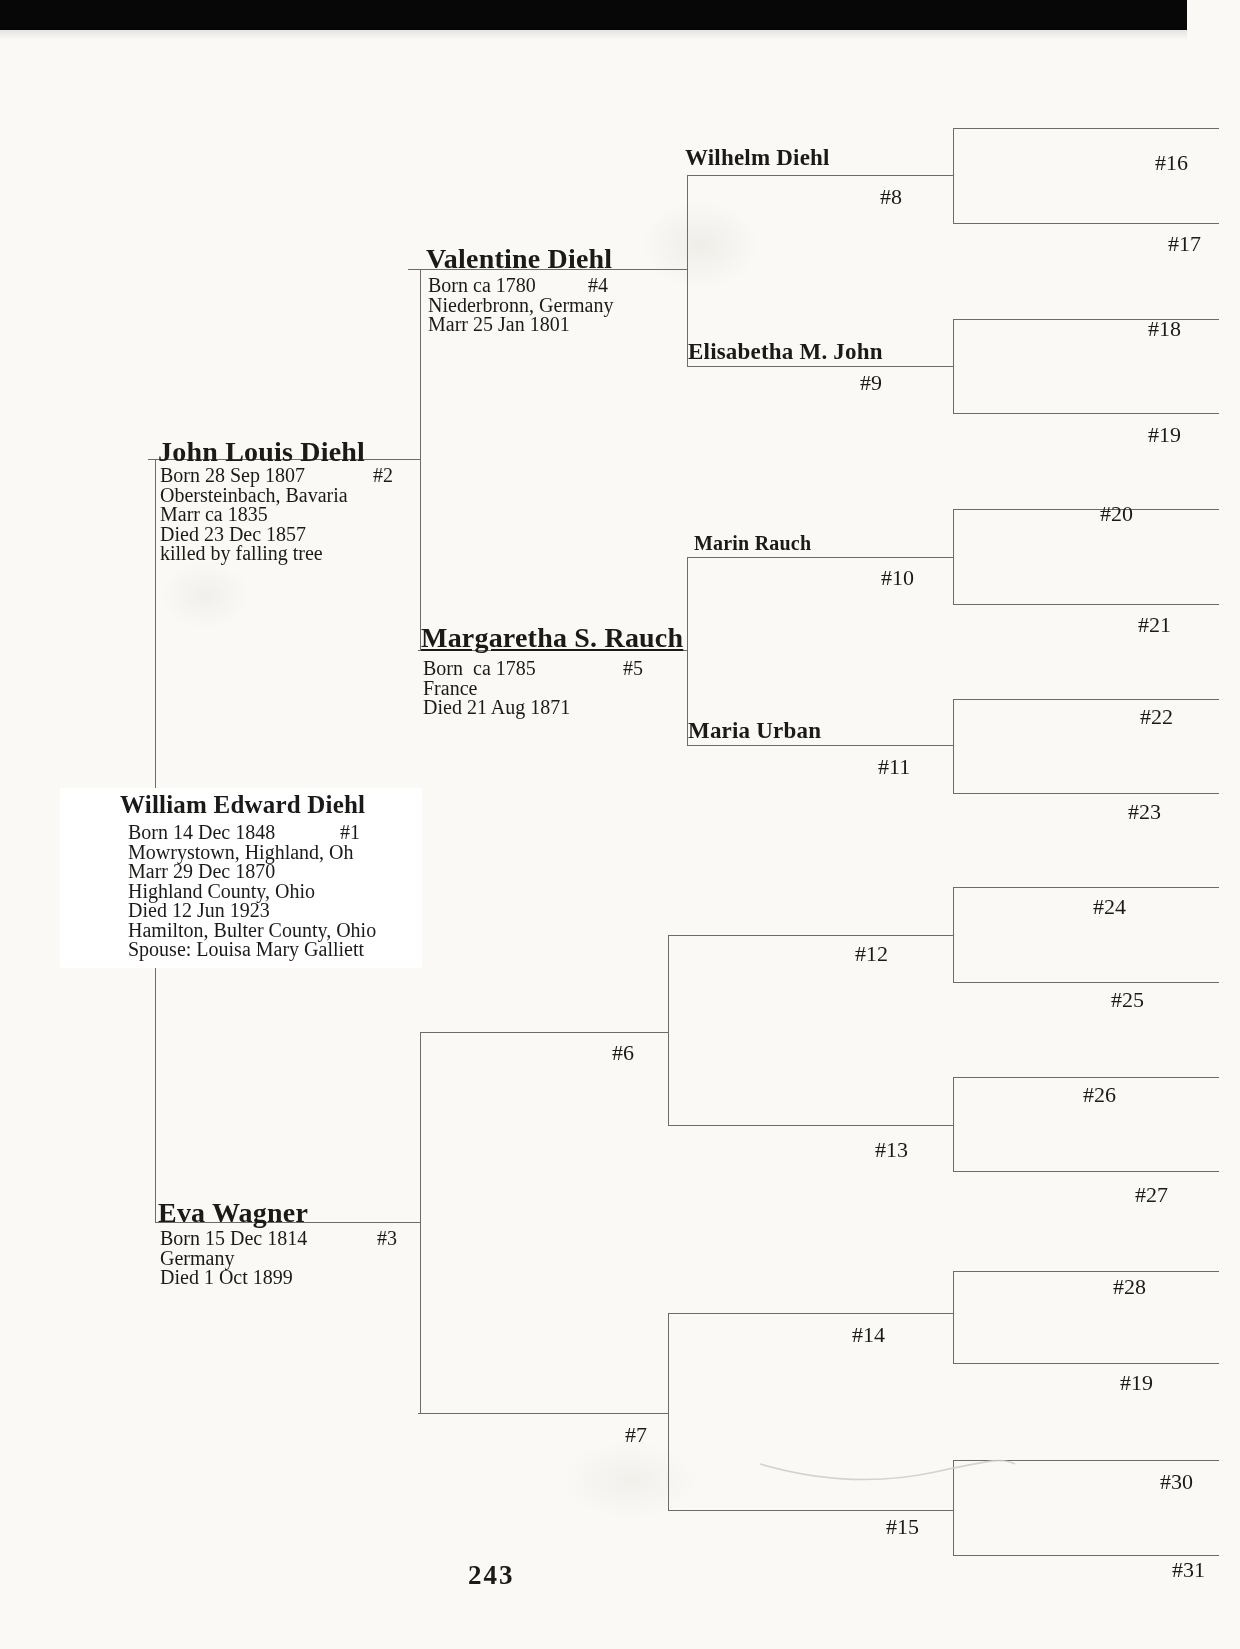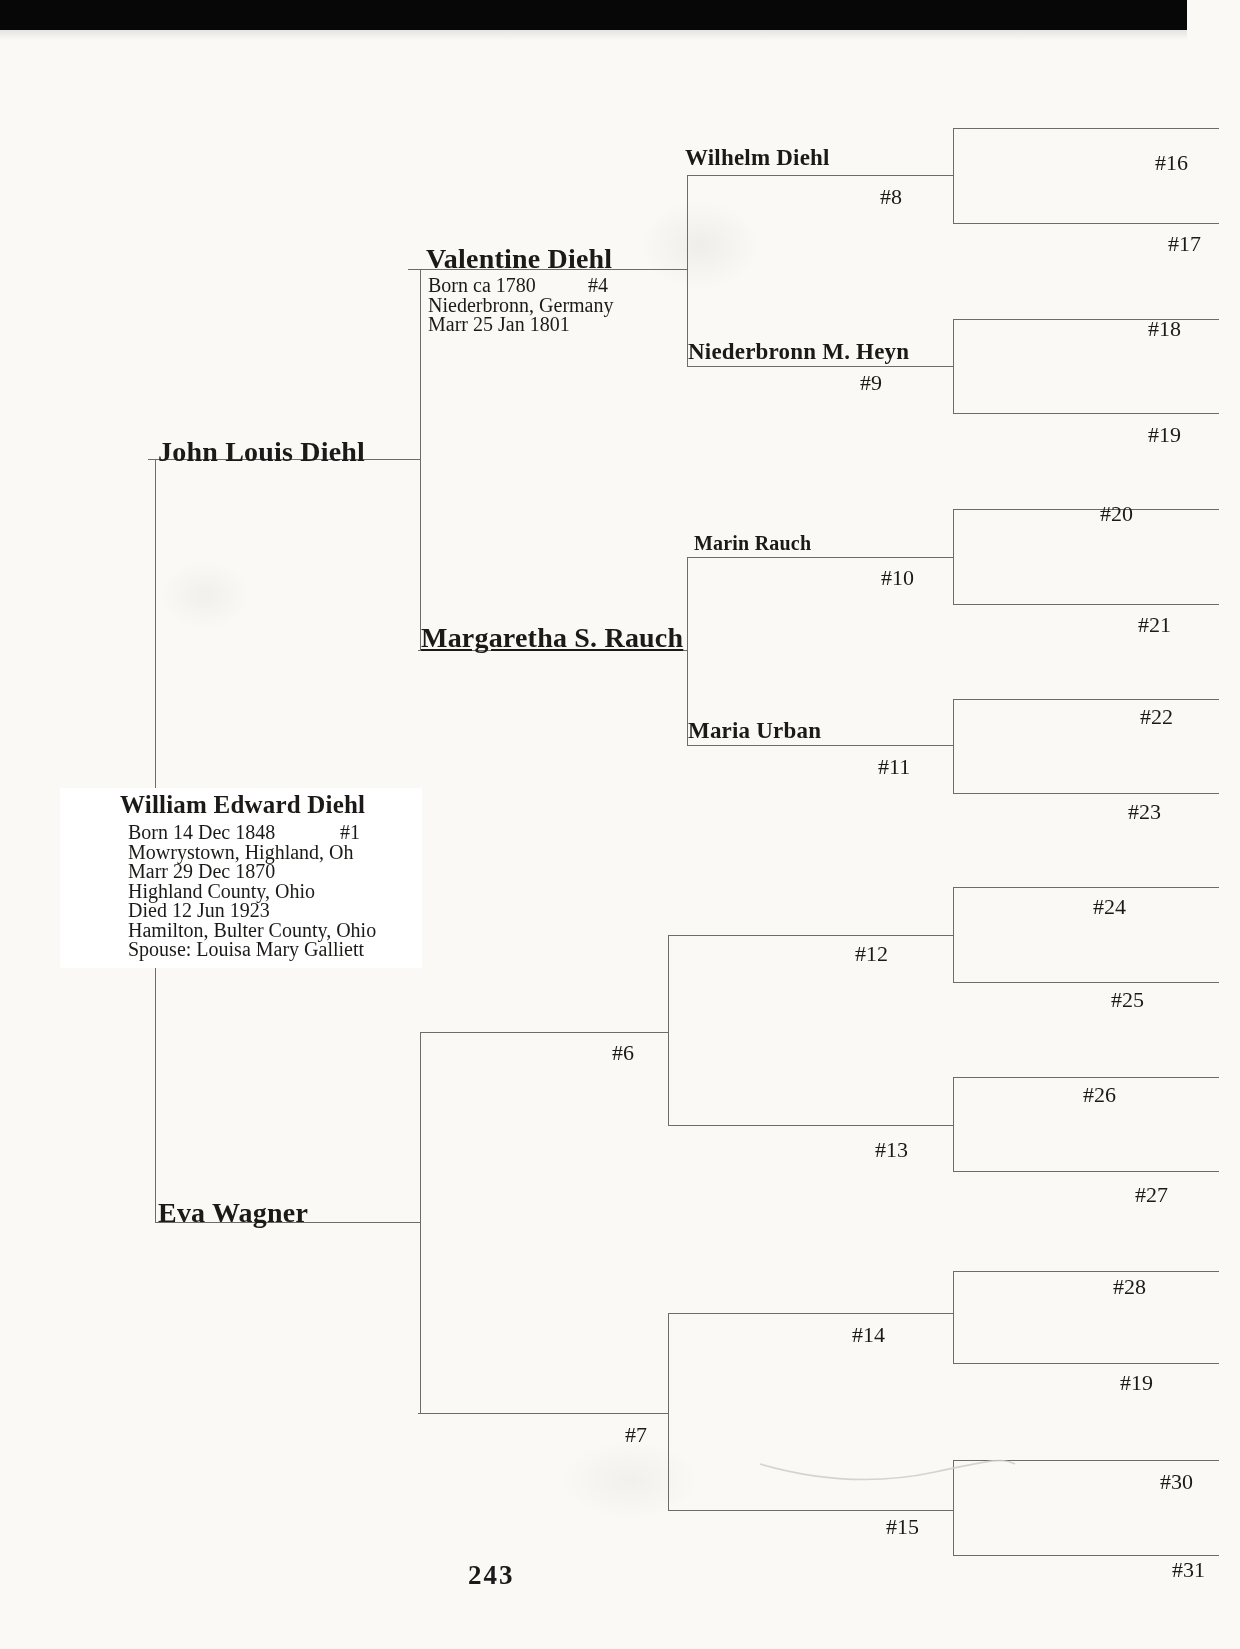--- a/index.html
+++ b/index.html
@@ -98,34 +98,51 @@
     <div class="dl"><span>Born 14 Dec 1848</span><span class="inum" style="left:212px;">#1</span></div>
     <div class="dl">Mowrystown, Highland, Oh</div>
     <div class="dl">Marr 29 Dec 1870</div>
     <div class="dl">Highland County, Ohio</div>
     <div class="dl">Died 12 Jun 1923</div>
     <div class="dl">Hamilton, Bulter County, Ohio</div>
     <div class="dl">Spouse: Louisa Mary Galliett</div>
   </div>
 
   <div class="name" style="left:158px;top:436px;">John Louis Diehl</div>
+  <div class="details" style="left:160px;top:466px;">
+    <div class="dl"><span>Born 28 Sep 1807</span><span class="inum" style="left:213px;">#2</span></div>
+    <div class="dl">Obersteinbach, Bavaria</div>
+    <div class="dl">Marr ca 1835</div>
+    <div class="dl">Died 23 Dec 1857</div>
+    <div class="dl">killed by falling tree</div>
+  </div>
 
   <div class="name" style="left:158px;top:1197px;">Eva Wagner</div>
+  <div class="details" style="left:160px;top:1229px;">
+    <div class="dl"><span>Born 15 Dec 1814</span><span class="inum" style="left:217px;">#3</span></div>
+    <div class="dl">Germany</div>
+    <div class="dl">Died 1 Oct 1899</div>
+  </div>
 
   <div class="name" style="left:426px;top:243px;">Valentine Diehl</div>
   <div class="details" style="left:428px;top:276px;">
     <div class="dl"><span>Born ca 1780</span><span class="inum" style="left:160px;">#4</span></div>
     <div class="dl">Niederbronn, Germany</div>
     <div class="dl">Marr 25 Jan 1801</div>
   </div>
 
   <div class="name" style="left:421px;top:622px;text-decoration:underline;">Margaretha S. Rauch</div>
+  <div class="details" style="left:423px;top:659px;">
+    <div class="dl"><span>Born  ca 1785</span><span class="inum" style="left:200px;">#5</span></div>
+    <div class="dl">France</div>
+    <div class="dl">Died 21 Aug 1871</div>
+  </div>
 
   <div class="name" style="left:685px;top:145px;font-size:23px;">Wilhelm Diehl</div>
-  <div class="name" style="left:688px;top:339px;font-size:23px;">Niederbronn M. Heyn</div>
+  <div class="name" style="left:688px;top:339px;font-size:23px;">Elisabetha M. John</div>
   <div class="name" style="left:694px;top:532px;font-size:20px;">Marin Rauch</div>
   <div class="name" style="left:688px;top:718px;font-size:23px;">Maria Urban</div>
 
   <div class="num" style="left:612px;top:1040px;">#6</div>
   <div class="num" style="left:625px;top:1422px;">#7</div>
   <div class="num" style="left:880px;top:184px;">#8</div>
   <div class="num" style="left:860px;top:370px;">#9</div>
   <div class="num" style="left:881px;top:565px;">#10</div>
   <div class="num" style="left:878px;top:754px;">#11</div>
   <div class="num" style="left:855px;top:941px;">#12</div>

